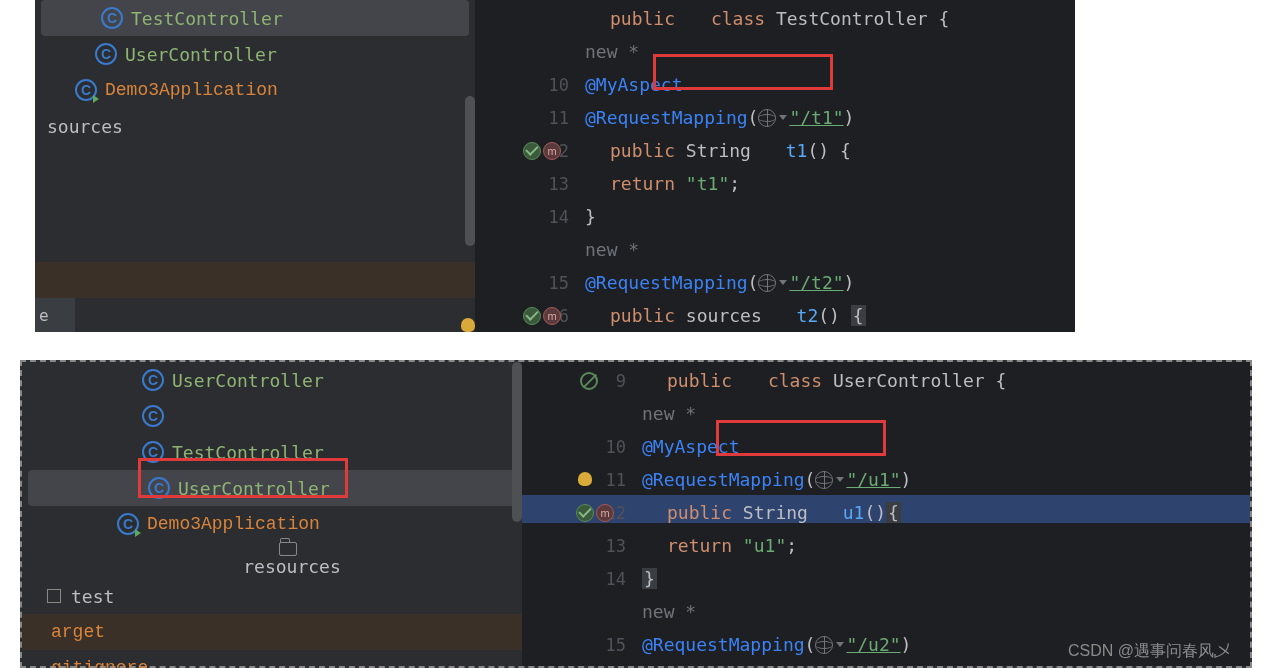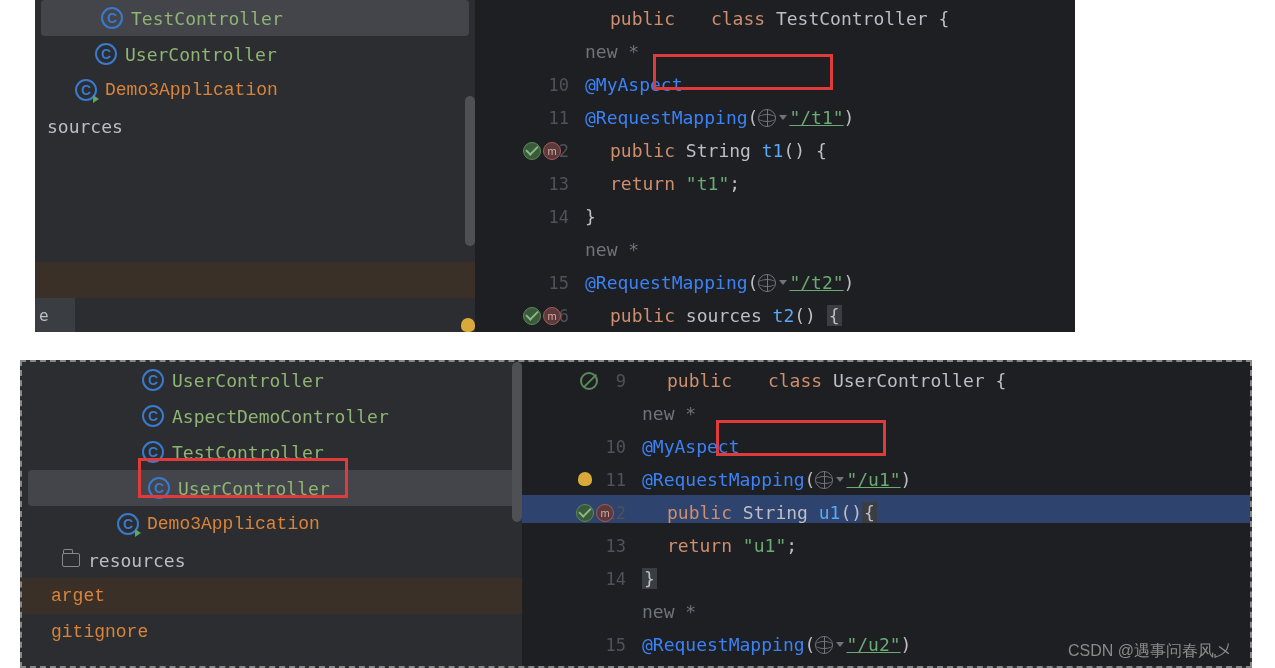--- a/index.html
+++ b/index.html
@@ -9,21 +9,21 @@
 .panel2 { margin-left: 20px; width: 1232px; height: 308px; border: 2px dashed #888; }
 .tree { background: #2b2d30; position: relative; }
 .tree1 { width: 440px; }
 .tree2 { width: 500px; }
 .tree-item { display: flex; align-items: center; height: 36px; font-size: 18px; color: #b9c4b6; cursor: pointer; }
 .tree-item.selected { background: #43454a; border-radius: 4px; margin: 0 6px; }
 .tree-item.pad1 { padding-left: 60px; }
 .tree-item.pad2 { padding-left: 40px; }
 .tree-item.pad3 { padding-left: 120px; }
 .tree-item.pad4 { padding-left: 95px; }
-.tree-item.pad5 { padding-left: 40px; }
+.tree-item.pad5 { padding-left: 40px; flex-direction: column; }
 .tree-item.pad6 { padding-left: 25px; }
 .tree-item.pad7 { padding-left: 29px; }
 .orange { color: #d9843a; font-family: Liberation Mono, monospace; }
 .green-label { color: #8eb573; }
 .gray-label { color: #bcbec4; }
 .class-icon { display: inline-flex; align-items: center; justify-content: center; width: 22px; height: 22px; border: 2px solid #3a7acd; border-radius: 50%; color: #3a7acd; font-size: 14px; font-weight: bold; margin-right: 8px; font-family: sans-serif; }
 .class-icon.run { position: relative; }
 .class-icon.run::after { content: ''; position: absolute; right: -4px; bottom: -4px; width: 0; height: 0; border-left: 6px solid #5da85a; border-top: 4px solid transparent; border-bottom: 4px solid transparent; }
 .folder-icon { display: inline-flex; width: 18px; height: 14px; border: 1.5px solid #888; border-radius: 2px; margin-right: 8px; position: relative; }
 .folder-icon::before { content: ''; position: absolute; top: -5px; left: 0; width: 8px; height: 4px; border: 1.5px solid #888; border-bottom: none; border-radius: 2px 2px 0 0; }
@@ -41,21 +41,21 @@
 .gi-slash { width: 18px; height: 18px; border-radius: 50%; border: 2px solid #5a8a5a; position: relative; }
 .gi-slash::after { content: ''; position: absolute; width: 2px; height: 18px; background: #5a8a5a; left: 7px; top: -2px; transform: rotate(45deg); }
 .bulb { position: absolute; width: 14px; height: 14px; background: #d9a93a; border-radius: 50% 50% 40% 40%; }
 .bulb-y { left: 56px; }
 .bulb-o { left: -14px; }
 .code { flex: 1; padding-top: 2px; font-size: 18px; }
 .cline { height: 33px; display: flex; align-items: center; white-space: pre; }
 .kw { color: #cf8e6d; margin-left: 25px; }
 .str { color: #6aab73; }
 .ann { color: #3b82f6; }
-.fn { color: #57aaf7; }
+.fn { color: #57aaf7; margin-left: 24px; }
 .txt { color: #bcbec4; }
 .hint { color: #6f737a; }
 .und { text-decoration: underline; }
 .globe { display: inline-flex; align-items: center; justify-content: center; width: 18px; height: 18px; border: 1.5px solid #6f737a; border-radius: 50%; font-size: 10px; color: #6f737a; position: relative; margin-right: 2px; }
 .globe::before { content: ''; position: absolute; width: 18px; height: 6px; border: 1px solid #6f737a; border-radius: 50%; border-left: none; border-right: none; }
 .globe::after { content: ''; position: absolute; width: 1px; height: 18px; background: #6f737a; }
 .globe-chev { display: inline-block; width: 0; height: 0; border-left: 4px solid transparent; border-right: 4px solid transparent; border-top: 5px solid #6f737a; margin: 0 2px 0 1px; }
 .caret-box { display: inline-block; background: #3a3d41; padding: 0 2px; }
 .redbox { position: absolute; border: 3px solid #e03a3a; pointer-events: none; }
 .watermark { position: absolute; right: 20px; bottom: 4px; color: #b8b8b8; font-family: sans-serif; font-size: 16px; opacity: 0.7; }
@@ -138,37 +138,40 @@
 </div>
 
 <div class="panel panel2">
   <div class="tree tree2">
     <div class="tree-item pad3">
         <span class="class-icon">C</span>
         <span class="green-label">UserController</span>
       </div>
     <div class="tree-item pad3">
         <span class="class-icon">C</span>
-        <span class="green-label">AspectDemoController</span>
       </div>
     <div class="tree-item pad3">
         <span class="class-icon">C</span>
         <span class="green-label">TestController</span>
       </div>
     <div class="tree-item pad3 selected">
         <span class="class-icon">C</span>
         <span class="green-label">UserController</span>
       </div>
     <div class="tree-item pad4">
         <span class="class-icon run">C</span>
         <span class="orange">Demo3Application</span>
       </div>
     <div class="tree-item pad5">
         <span class="folder-icon"></span>
         <span class="gray-label">resources</span>
+      </div>
+    <div class="tree-item pad6">
+        <span class="square-icon"></span>
+        <span class="gray-label">test</span>
       </div>
     <div class="tree-item pad7" style="background:#3a3028">
         <span class="orange">arget</span>
       </div>
     <div class="tree-item pad7">
         <span class="orange">gitignore</span>
       </div>
     <div class="scroll-thumb" style="top:0;height:160px"></div>
   </div>
   <div class="editor">

